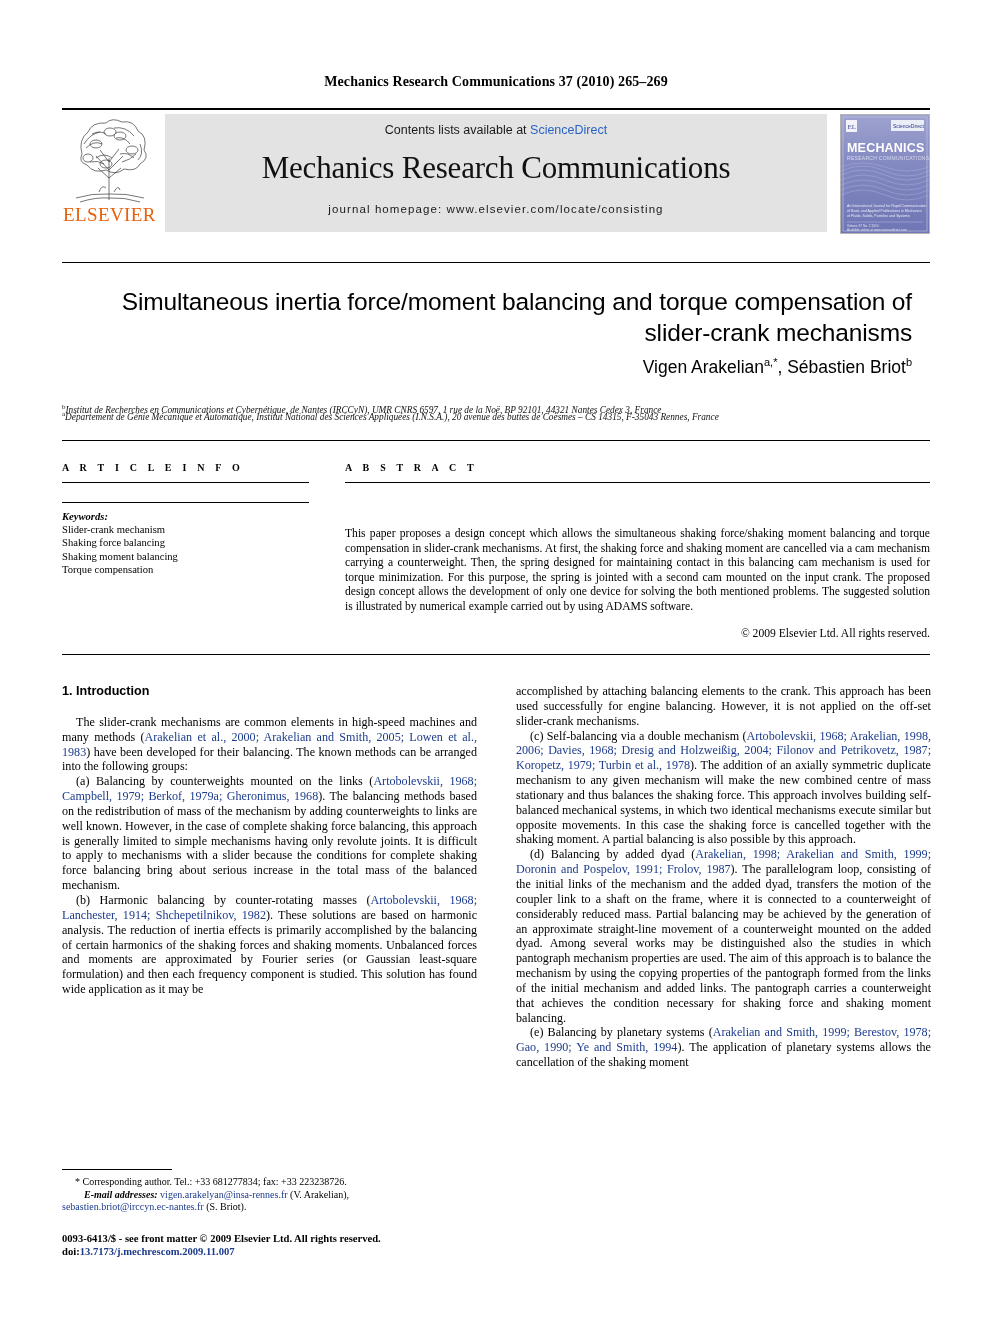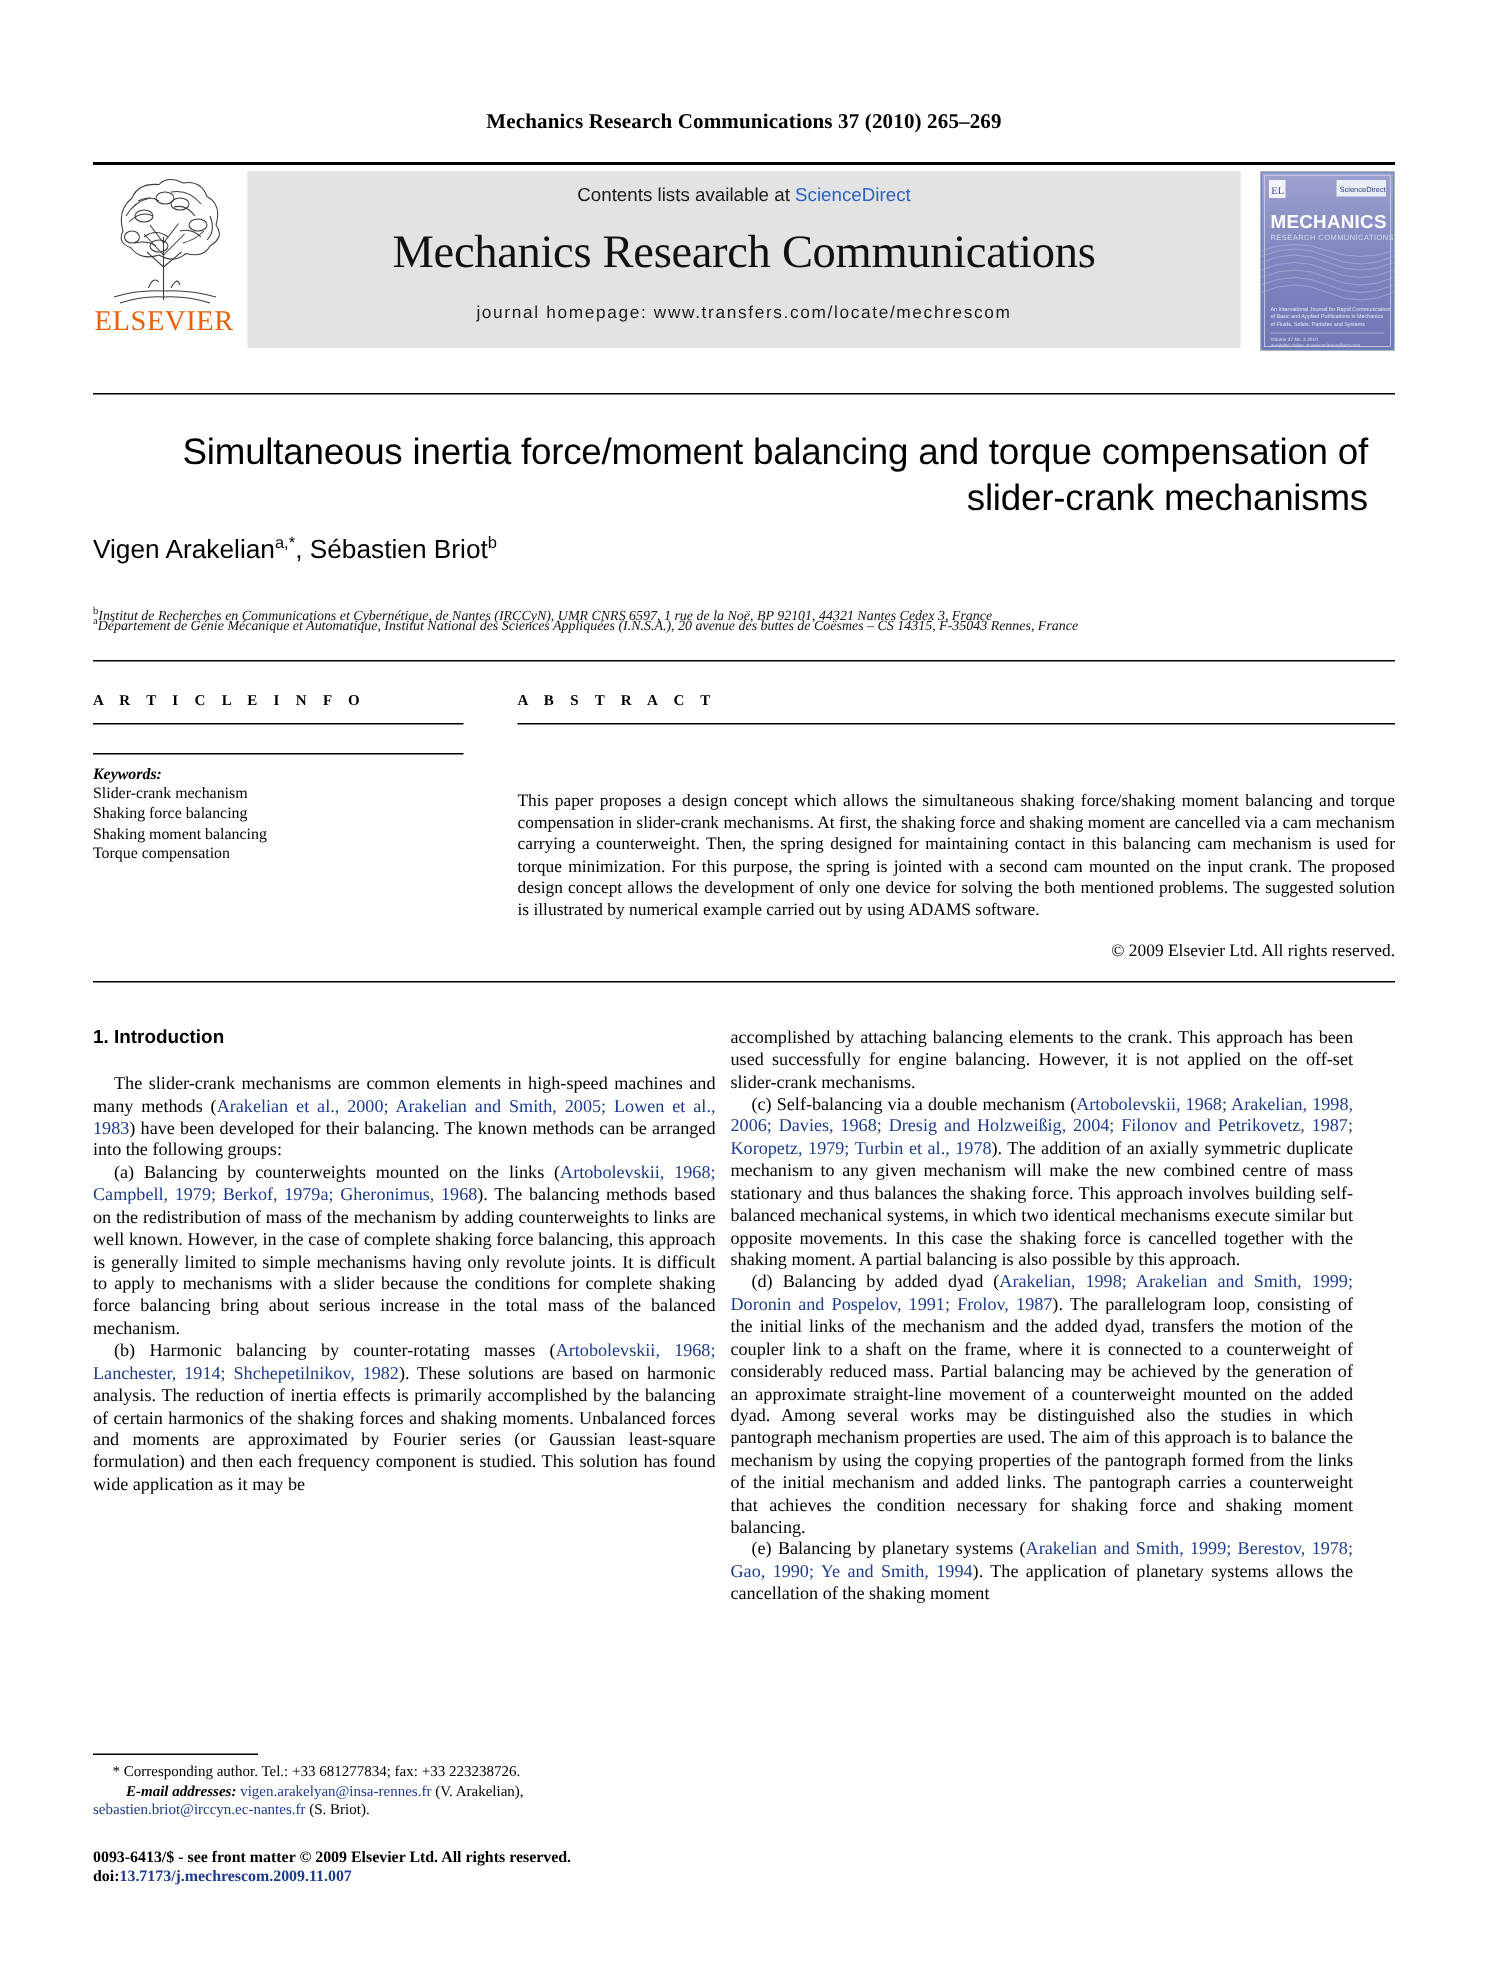--- a/index.html
+++ b/index.html
@@ -135,20 +135,21 @@
     text-align: right;
   }
   .authors {
     position: absolute;
     top: 356px;
     left: 62px;
     width: 850px;
     font-family: "Liberation Sans", sans-serif;
     font-size: 17.5px;
     color: #000;
+    text-align: right;
   }
   .authors sup { font-size: 11px; }
   .affil {
     position: absolute;
     left: 62px;
     width: 870px;
     font-family: "Liberation Serif", serif;
     font-style: italic;
     font-size: 9.3px;
     line-height: 12.5px;
@@ -224,21 +225,21 @@
   .body-col {
     position: absolute;
     top: 684px;
     width: 415px;
     font-family: "Liberation Serif", serif;
     font-size: 12.1px;
     line-height: 14.85px;
     text-align: justify;
   }
   .body-col.left  { left: 62px;  height: 470px; overflow: hidden; }
-  .body-col.right { left: 487px; height: 575px; overflow: hidden; }
+  .body-col.right { left: 516px; height: 575px; overflow: hidden; }
   .body-col p { margin: 0; text-indent: 14px; }
   .body-col p.noindent { text-indent: 0; }
   .sec-title {
     font-family: "Liberation Sans", sans-serif;
     font-size: 12.6px;
     font-weight: bold;
     margin: 0 0 16px 0;
     text-indent: 0;
     text-align: left;
   }
@@ -308,21 +309,21 @@
           </g>
         </svg>
         <div class="elsevier-word">ELSEVIER</div>
       </div>
 
       <div class="journal-band">
         <div class="contents-line">
           <span>Contents lists available at </span><span class="sd-link">ScienceDirect</span>
         </div>
         <div class="journal-title">Mechanics Research Communications</div>
-        <div class="journal-home">journal homepage: www.transfers.com/locate/mechrescom</div>
+        <div class="journal-home">journal homepage: www.elsevier.com/locate/consisting</div>
       </div>
 
       <div class="cover-thumb">
         <svg viewBox="0 0 88 118" width="88" height="118">
           <defs>
             <linearGradient id="cg" x1="0" y1="0" x2="0" y2="1">
               <stop offset="0%" stop-color="#9ea2cf"></stop>
               <stop offset="45%" stop-color="#8187c0"></stop>
               <stop offset="100%" stop-color="#6f76b4"></stop>
             </linearGradient>

